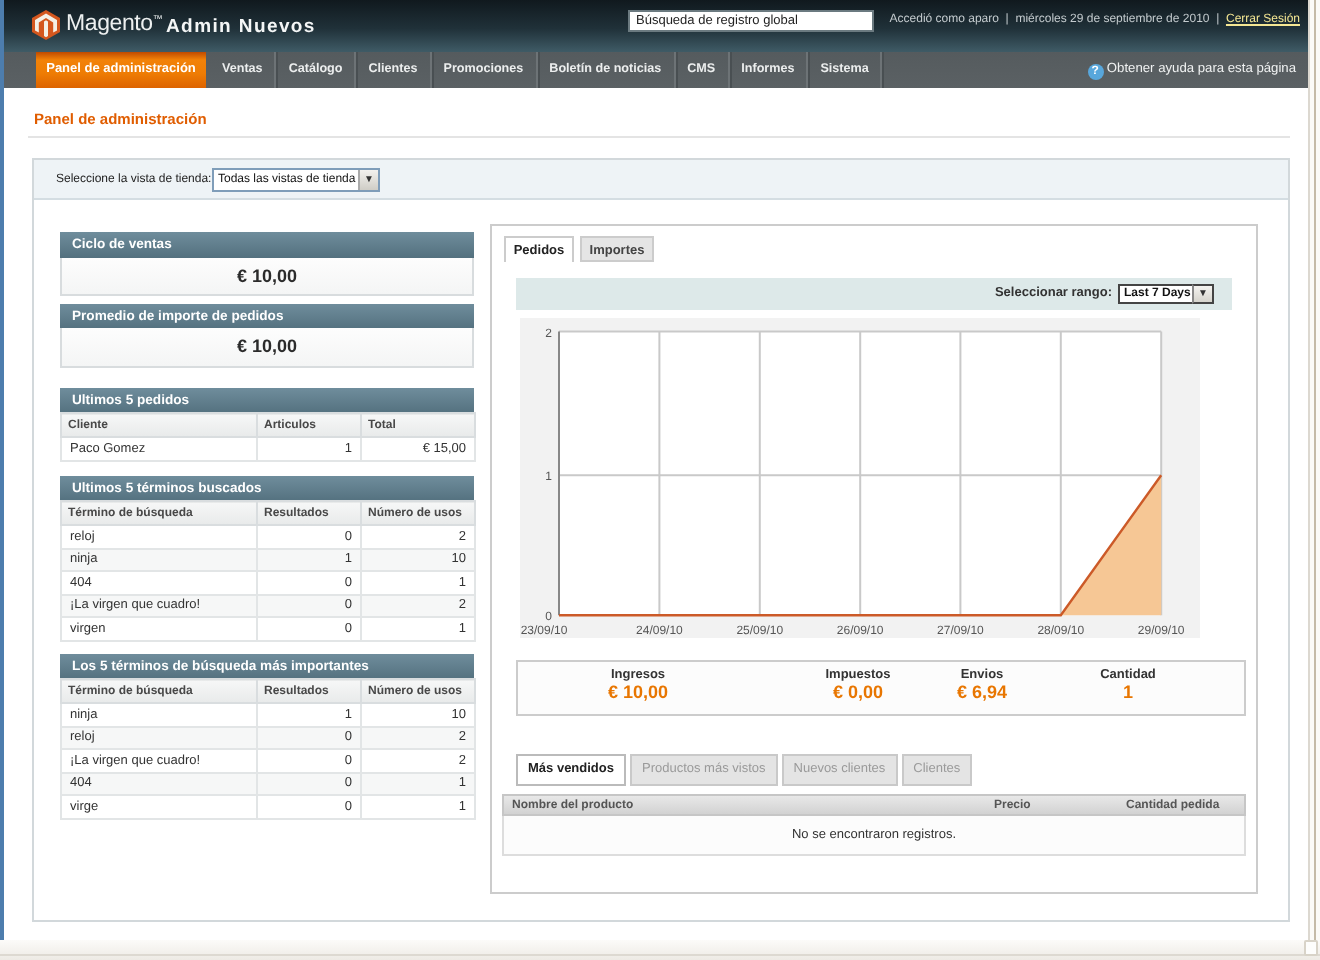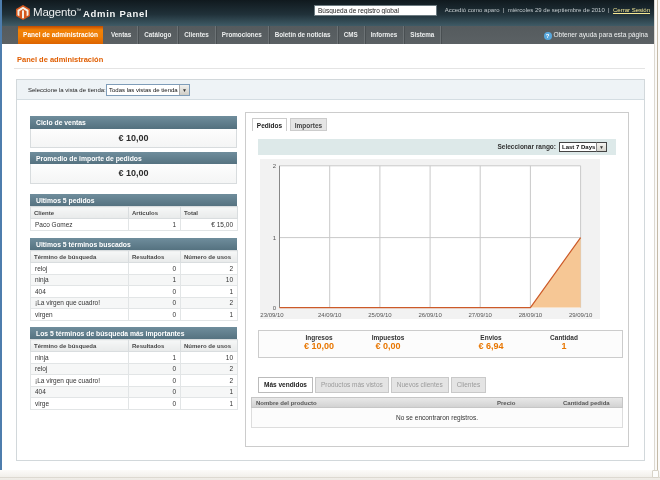--- a/index.html
+++ b/index.html
@@ -7,21 +7,21 @@
 </style></head>
 <body>
 
 <div class="abs" style="left:2px;top:0;width:652px;height:26px;background:linear-gradient(#10191e,#203139 55%,#3f5b66)"></div>
 <svg class="abs" style="left:16px;top:5px" width="14" height="15" viewBox="0 0 14 15">
  <path d="M7 0 L14 4 L14 11 L7 15 L0 11 L0 4 Z" fill="#d4571e"></path>
  <path d="M7 1.8 L12.5 5 L12.5 10.2 L10.6 11.3 L10.6 6.2 L7 4 L3.4 6.2 L3.4 11.3 L1.5 10.2 L1.5 5 Z" fill="#f4f0e6"></path>
  <path d="M6 5.7 L7 5.1 L8 5.7 L8 13 L7 13.6 L6 13 Z" fill="#f4f0e6"></path>
 </svg>
 <div class="abs" style="left:33px;top:6px;font-size:11.5px;color:#edf0f0;letter-spacing:-0.2px">Magento<span style="font-size:5px;vertical-align:4px">™</span></div>
-<div class="abs" style="left:83px;top:8px;font-size:9.5px;color:#f4f6f6;font-weight:bold;letter-spacing:0.7px">Admin Panel</div>
+<div class="abs" style="left:83px;top:8px;font-size:9.5px;color:#f4f6f6;font-weight:bold;letter-spacing:0.7px">Admin Nuevos</div>
 <input class="abs" style="left: 314px; top: 5px; width: 123px; height: 11px; border: 1px solid rgb(107, 122, 128); font-size: 6.5px; font-family: &quot;Liberation Sans&quot;; padding-left: 3px; color: rgb(34, 34, 34);" value="Búsqueda de registro global">
 <div class="abs" style="left:360px;top:7px;width:290px;text-align:right;font-size:6px;color:#c4cbce;white-space:nowrap">Accedió como aparo &nbsp;|&nbsp; miércoles 29 de septiembre de 2010 &nbsp;|&nbsp; <span style="color:#f5e793;text-decoration:underline">Cerrar Sesión</span></div>
 
 <div class="abs" style="left:2px;top:26px;width:652px;height:18px;background:linear-gradient(#555b5e,#5b6164)"></div>
 <div class="abs" style="left:18px;top:26px;width:85px;height:18px;background:linear-gradient(#bf4a00,#f28208 22%,#ee7c04 60%,#dd6300);color:#fff;font-size:6.5px;font-weight:bold;text-align:center;line-height:18px">Panel de administración</div>
 <div id="nav" class="abs" style="left:105px;top:26px;height:18px;display:flex;color:#eceeee;font-size:6.3px;font-weight:bold;line-height:18px">
  <div class="ni">Ventas</div>
     <div class="ni">Catálogo</div>
     <div class="ni">Clientes</div>
     <div class="ni">Promociones</div>
@@ -202,21 +202,21 @@
   <text x="270.4" y="159" text-anchor="middle">28/09/10</text>
   <text x="320.6" y="159" text-anchor="middle">29/09/10</text>
  </g>
 </svg>
 
 <div class="abs" style="left:258px;top:330px;width:365px;height:28px;border:1px solid #ccc;background:#fcfcfc"></div>
 <div class="abs tc" style="left:319px">
  <div class="tl">Ingresos</div>
     <div class="tv">€ 10,00</div>
   </div>
-<div class="abs tc" style="left:388px">
+<div class="abs tc" style="left:429px">
  <div class="tl">Impuestos</div>
     <div class="tv">€ 0,00</div>
   </div>
 <div class="abs tc" style="left:491px">
  <div class="tl">Envios</div>
     <div class="tv">€ 6,94</div>
   </div>
 <div class="abs tc" style="left:564px">
  <div class="tl">Cantidad</div>
     <div class="tv">1</div>

